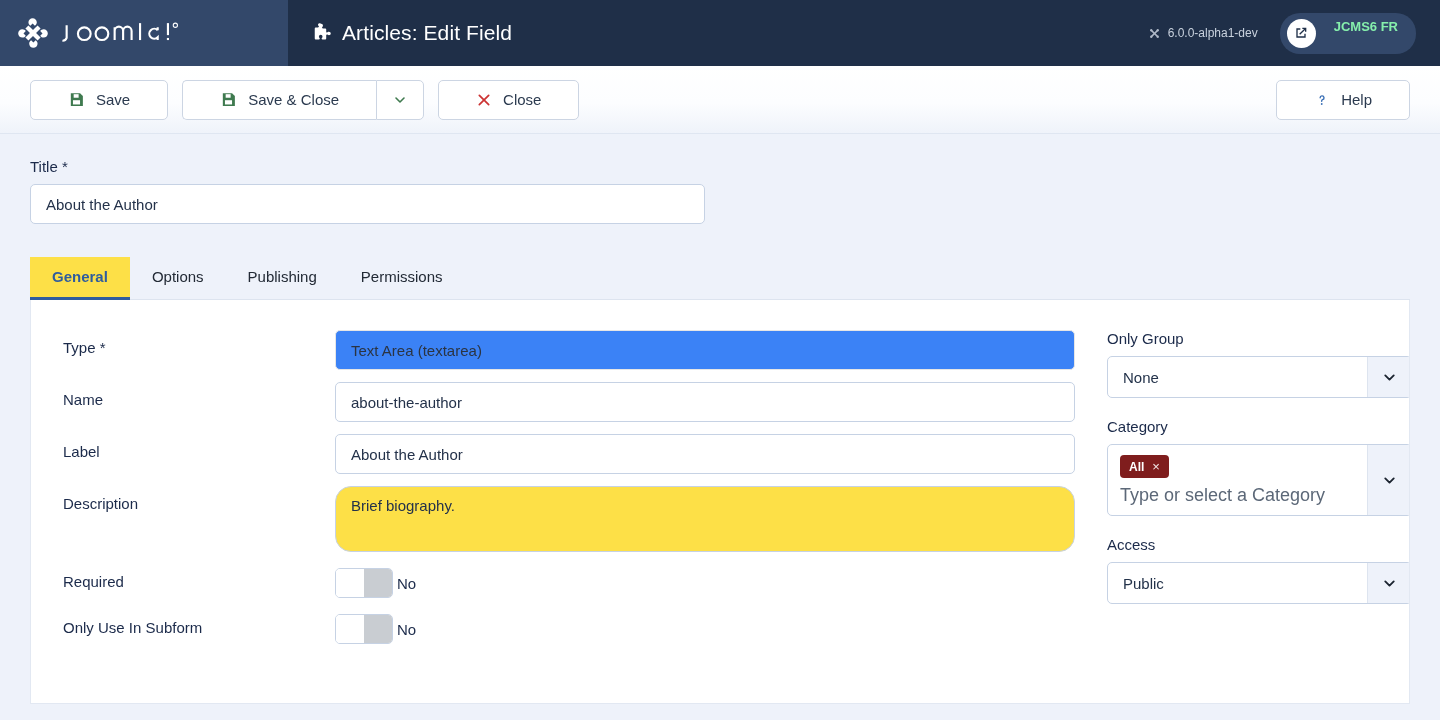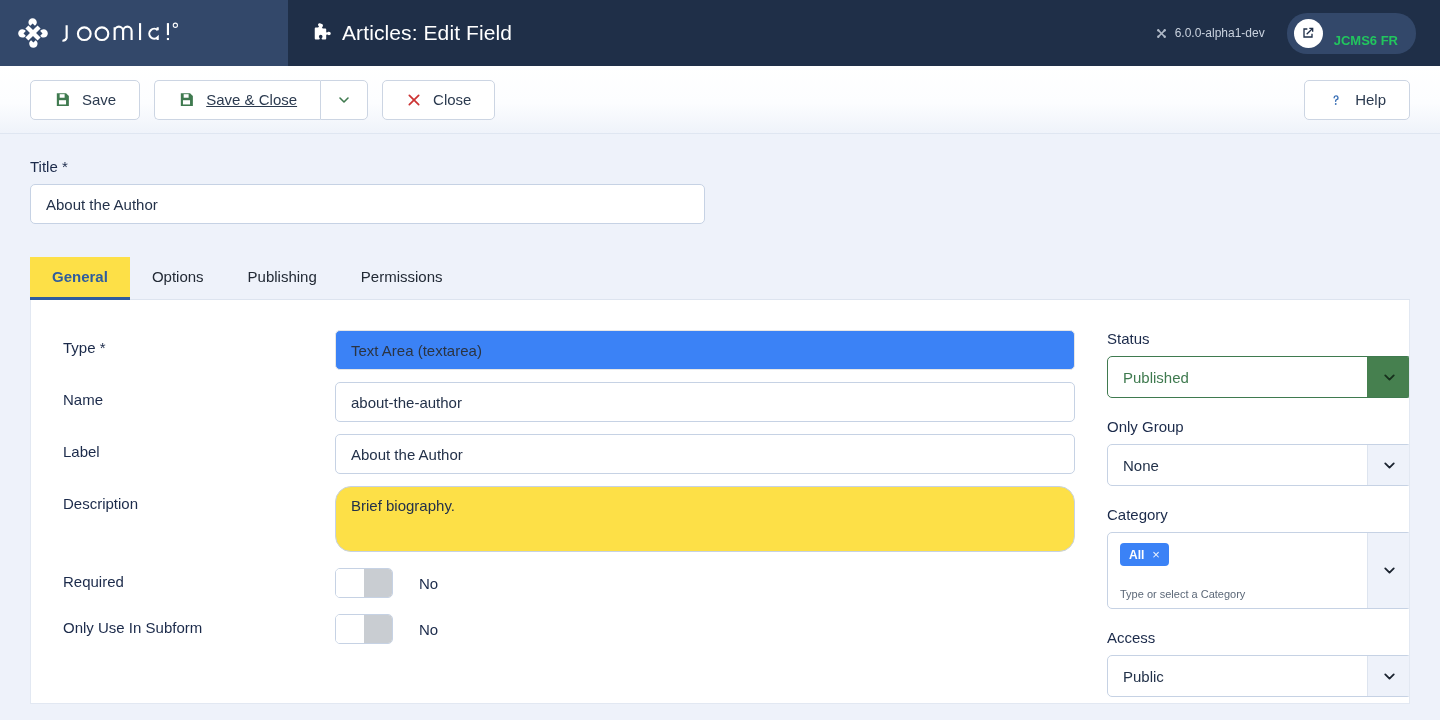--- a/index.html
+++ b/index.html
@@ -25,45 +25,45 @@
     flex: 1; background: #1f2f48; display: flex; align-items: center;
     padding: 0 24px 0 24px;
   }
   .page-title-wrap { display: flex; align-items: center; gap: 8px; }
   .puzzle-icon { width: 22px; height: 22px; flex: none; }
   .page-title { color: #fff; font-size: 21px; letter-spacing: .1px; }
   .header-right { margin-left: auto; display: flex; align-items: center; gap: 22px; }
   .version { color: #c9d2de; font-size: 12px; display: flex; align-items: center; gap: 7px; }
   .version-mark { width: 13px; height: 13px; opacity: .85; }
   .site-btn {
-    display: flex; align-items: flex-end; gap: 11px;
+    display: flex; align-items: flex-start; gap: 18px;
     background: #33486a; border-radius: 20px; padding: 6px 18px 6px 7px;
-    color: #22c55e; font-size: 13px; font-weight: bold; border: none; cursor: pointer;
+    color: #86efac; font-size: 13px; font-weight: bold; border: none; cursor: pointer;
   }
   .site-btn-ic {
     width: 29px; height: 29px; border-radius: 50%; background: #fff;
     display: flex; align-items: center; justify-content: center; flex: none;
   }
 
   
   .toolbar {
     height: 68px; width: 100%;
     background: linear-gradient(180deg, #ffffff 0%, #fcfdff 55%, #eff3fa 100%);
     border-bottom: 1px solid #dfe6f1;
     display: flex; align-items: center; padding: 0 30px; gap: 14px;
   }
   .tbtn {
     display: flex; align-items: center; justify-content: center; gap: 11px;
-    height: 40px; padding: 0 23px; background: #fff;
+    height: 40px; padding: 0 37px; background: #fff;
     border: 1px solid #ccd5e3; border-radius: 5px;
     font-size: 15px; color: #2b3a4f; cursor: pointer;
     font-family: "Liberation Sans", sans-serif;
   }
   .split { display: flex; }
-  .split .tbtn:first-child { border-radius: 5px 0 0 5px; border-right: none; text-decoration: underline; }
+  .split .tbtn:first-child { border-radius: 5px 0 0 5px; border-right: none; }
   .split .tbtn.caret { border-radius: 0 5px 5px 0; padding: 0 15px; }
   .tb-spacer { margin-left: auto; }
   .ic { flex: none; display: block; }
 
   
   .page { padding: 24px 30px 0 30px; }
   .field-label { font-size: 15px; color: #1b2a4a; margin-bottom: 9px; }
   .req { color: #1b2a4a; }
 
   .title-input {
@@ -106,21 +106,21 @@
     font-family: "Liberation Sans", sans-serif; outline: none; display: block;
   }
   .inp.disabled { background: #3b82f6; border-color: #e6e6e6; color: #2b3442; }
   .ta {
     width: 740px; height: 66px; background: #fde047;
     border: 1px solid #c6d2e4; border-radius: 16px;
     padding: 10px 15px; font-size: 15px; color: #24324a; resize: none;
     font-family: "Liberation Sans", sans-serif; outline: none; display: block;
   }
 
-  .toggle-row { display: flex; align-items: center; gap: 26px; padding-top: 4px; }
+  .toggle-row { display: flex; align-items: center; gap: 4px; padding-top: 4px; }
   .switch {
     width: 58px; height: 30px; border: 1px solid #c6d2e4; border-radius: 5px;
     background: #fff; display: flex; overflow: hidden; cursor: pointer;
   }
   .switch .knob { width: 50%; height: 100%; background: #fff; }
   .switch .fill { width: 50%; height: 100%; background: #c9cdd2; }
   .tg-text { font-size: 15px; color: #1b2a4a; }
 
   
   .side { width: 305px; flex: none; }
@@ -145,25 +145,25 @@
   .select-box.status .sbtn { background: #46804f; border-left: none; }
 
   .combo {
     display: flex; width: 305px; min-height: 72px;
     border: 1px solid #c6d2e4; border-radius: 5px; overflow: hidden; background: #fff;
     cursor: text;
   }
   .combo .cmain { flex: 1; padding: 10px 12px 8px 12px; }
   .chip {
     display: inline-flex; align-items: center; gap: 8px;
-    background: #3b82f6; color: #fff; border-radius: 4px;
+    background: #7f1d1d; color: #fff; border-radius: 4px;
     padding: 4px 9px; font-size: 12px; font-weight: bold;
   }
   .chip .x { font-size: 13px; font-weight: normal; opacity: .9; cursor: pointer; }
-  .combo .ph { margin-top: 22px; font-size: 11px; color: #5c6878; }
+  .combo .ph { margin-top: 7px; font-size: 18px; color: #5c6878; }
   .combo .sbtn {
     width: 44px; background: #eef2fa; border-left: 1px solid #dde4ef;
     display: flex; align-items: center; justify-content: center; flex: none;
   }
 </style>
 </head>
 <body>
 
 <div class="header">
 
@@ -345,31 +345,20 @@
               <span class="fill"></span>
             </span>
             <span class="tg-text">No</span>
           </div>
         </div>
 
       </div>
 
       <div class="side">
 
-        <div class="side-block">
-          <div class="side-label">Status</div>
-          <div class="select-box status">
-            <span class="sv">Published</span>
-            <span class="sbtn">
-              <svg width="17" height="17" viewBox="0 0 24 24">
-                <path d="M6 9l6 6 6-6" fill="none" stroke="#16301c" stroke-width="2.6" stroke-linecap="round" stroke-linejoin="round"></path>
-              </svg>
-            </span>
-          </div>
-        </div>
 
         <div class="side-block">
           <div class="side-label">Only Group</div>
           <div class="select-box">
             <span class="sv">None</span>
             <span class="sbtn">
               <svg width="17" height="17" viewBox="0 0 24 24">
                 <path d="M6 9l6 6 6-6" fill="none" stroke="#1b2430" stroke-width="2.6" stroke-linecap="round" stroke-linejoin="round"></path>
               </svg>
             </span>

